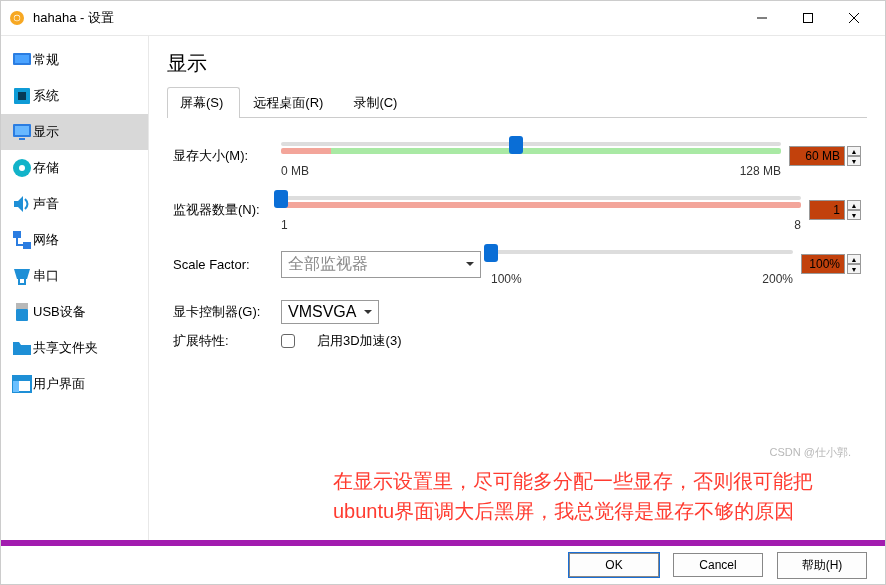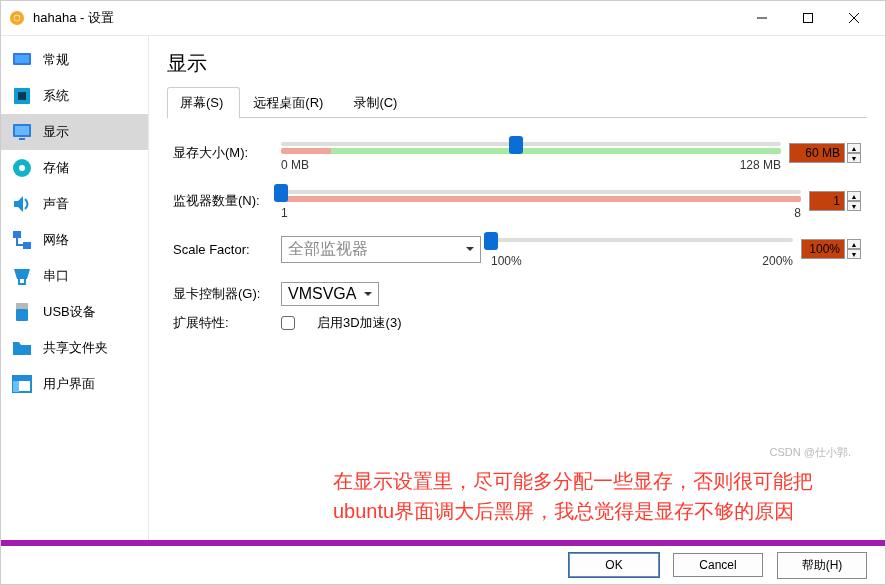--- a/index.html
+++ b/index.html
@@ -5,37 +5,37 @@
 * { box-sizing: border-box; margin: 0; padding: 0; }
 body { font-family: "Microsoft YaHei", sans-serif; font-size: 13px; background: #fff; width: 886px; height: 585px; overflow: hidden; }
 .window { width: 886px; height: 585px; border: 1px solid #ccc; display: flex; flex-direction: column; background: #fff; }
 .titlebar { height: 34px; display: flex; align-items: center; padding: 0 8px; }
 .titlebar .app-icon { width: 16px; height: 16px; margin-right: 8px; }
 .titlebar .title { flex: 1; font-size: 13px; }
 .titlebar .btn { width: 46px; height: 30px; display: flex; align-items: center; justify-content: center; cursor: default; }
 .titlebar .btn svg { width: 12px; height: 12px; }
 .main { flex: 1; display: flex; border-top: 1px solid #e8e8e8; }
 .sidebar { width: 148px; border-right: 1px solid #e8e8e8; padding: 6px 0; }
-.sb-item { display: flex; align-items: center; height: 36px; padding: 0 10px; gap: 10px; cursor: default; }
+.sb-item { display: flex; align-items: center; height: 36px; padding: 0 10px; cursor: default; }
 .sb-item.selected { background: #d8d8d8; }
 .sb-icon { width: 22px; height: 22px; display: flex; align-items: center; justify-content: center; }
 .content { flex: 1; padding: 14px 18px 6px 18px; position: relative; }
 .page-title { font-size: 20px; margin-bottom: 10px; }
 .tabs { display: flex; border-bottom: 1px solid #ccc; }
 .tab { padding: 6px 16px 6px 12px; border: 1px solid transparent; border-bottom: none; margin-bottom: -1px; cursor: default; }
 .tab.active { border-color: #ccc; background: #fff; border-radius: 3px 3px 0 0; }
 .pane { padding: 16px 6px 6px 6px; }
 .row { display: flex; align-items: center; margin-bottom: 6px; }
 .row-label { width: 108px; text-align: left; padding-right: 8px; white-space: nowrap; }
 .slider-area { flex: 1; display: flex; flex-direction: column; }
 .track-wrap { position: relative; height: 20px; display: flex; align-items: center; }
 .track { position: absolute; left: 0; right: 0; top: 8px; height: 4px; background: #ddd; border-radius: 2px; }
 .track2 { position: absolute; left: 0; right: 0; top: 14px; height: 6px; border-radius: 2px; }
 .thumb { position: absolute; width: 14px; height: 18px; background: #0a6ed6; border-radius: 3px; top: 2px; transform: translateX(-50%); }
-.ticks { display: flex; justify-content: space-between; font-size: 12px; color: #333; margin-top: 4px; }
+.ticks { display: flex; justify-content: space-between; font-size: 12px; color: #333; margin-top: 10px; }
 .valbox { width: 56px; border: 1px solid #999; padding: 2px 4px; font-size: 12px; text-align: right; background: #c2410c; margin-left: 8px; }
 .spin { width: 14px; display: flex; flex-direction: column; margin-left: 2px; }
 .spin div { border: 1px solid #999; height: 10px; font-size: 7px; display:flex;align-items:center;justify-content:center; line-height: 1; background:#f4f4f4; }
 .select { border: 1px solid #999; padding: 2px 22px 2px 6px; font-size: 16px; background: #fff; position: relative; display: inline-block; min-width: 90px; }
 .select::after { content: ""; position: absolute; right: 6px; top: 50%; transform: translateY(-25%); border: 4px solid transparent; border-top-color: #333; }
 .chk { display: inline-flex; align-items: center; gap: 22px; }
 .chk-box { width: 14px; height: 14px; border: 1px solid #666; border-radius: 3px; }
 .annotation { position: absolute; bottom: 14px; right: 24px; left: 184px; color: #ff3b30; font-size: 20px; line-height: 1.5; }
 .annotation-wm { position:absolute; right:10px; top:-22px; color:#b8b8b8; font-size:11px;}
 .footer { height: 44px; border-top: 6px solid #a21caf; display: flex; justify-content: flex-end; align-items: center; gap: 14px; padding: 0 18px; }

